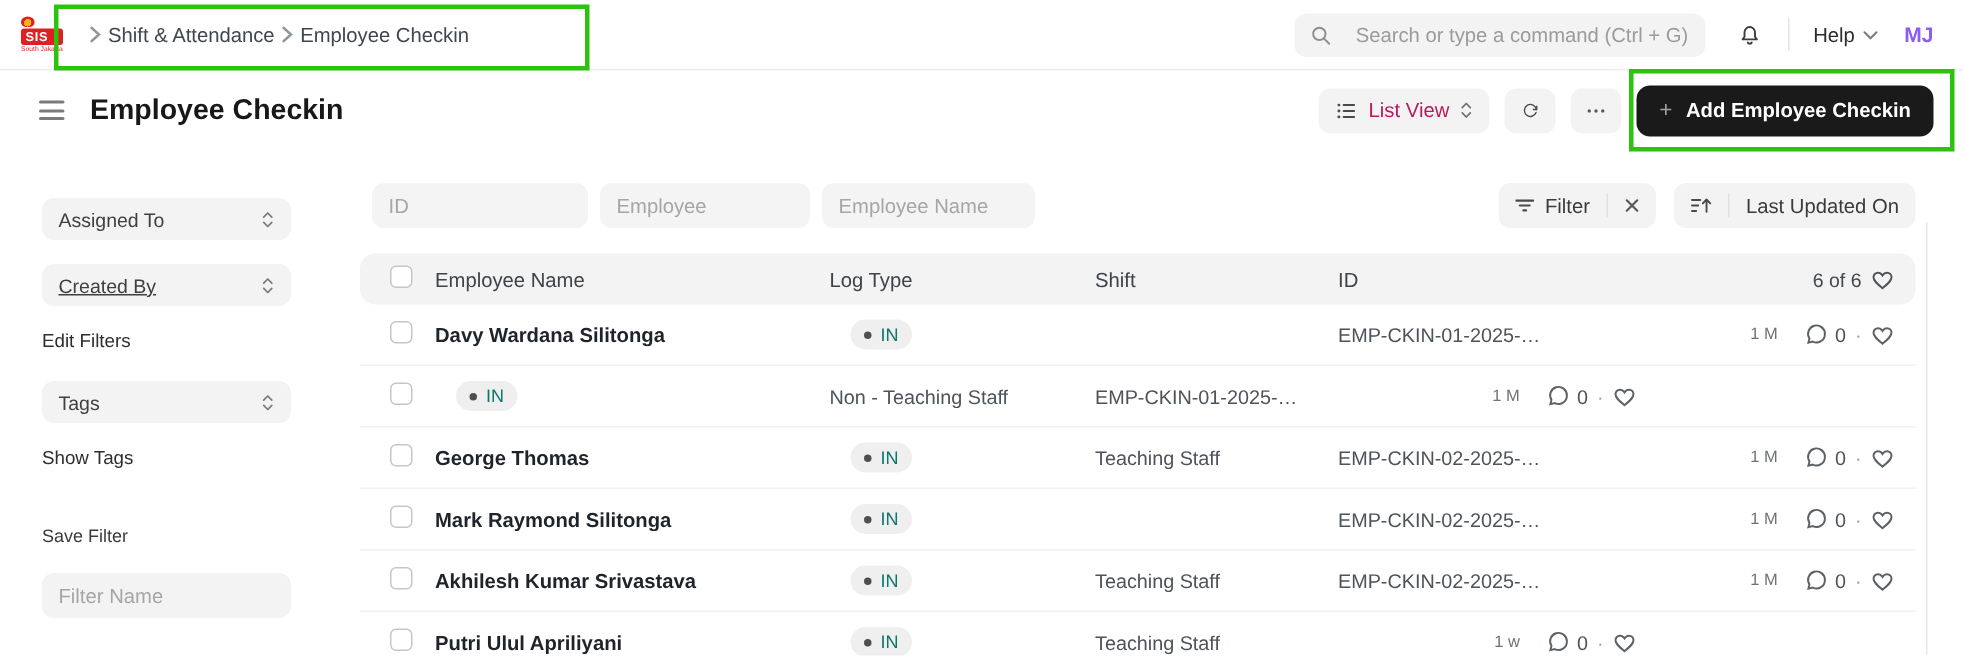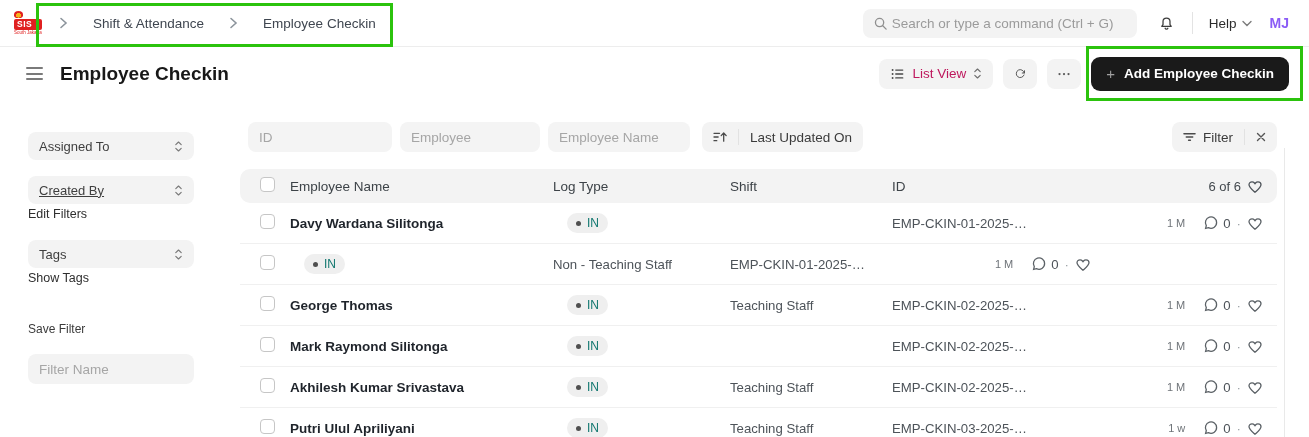--- a/index.html
+++ b/index.html
@@ -9,25 +9,25 @@
   }
   *{margin:0;padding:0;box-sizing:border-box;font-family:"Liberation Sans",sans-serif;}
   html,body{width:1309px;height:437px;background:#fff;overflow:hidden;position:relative;}
 
   
   .navbar{height:47px;display:flex;align-items:center;padding:0 20px 0 14px;border-bottom:1px solid var(--line);}
   .logo{width:28px;display:flex;flex-direction:column;cursor:pointer;line-height:1;}
   .logo .emblem{width:9px;height:7px;border-radius:50% 50% 40% 40%;background:radial-gradient(circle at 50% 60%,#f6b21b 0 40%,#e02020 41%);margin-bottom:1px;}
   .logo .sis{background:#e02020;color:#fff;font-weight:700;font-size:8.5px;padding:1px 3px;border-radius:2px;letter-spacing:.5px;}
   .logo .sub{font-size:4.5px;color:#e02020;margin-top:1px;white-space:nowrap;}
-  .breadcrumb{display:flex;align-items:center;gap:25px;font-size:13.5px;color:#3f4650;margin-left:17px;}
+  .breadcrumb{display:flex;align-items:center;gap:4px;font-size:13.5px;color:#3f4650;margin-left:17px;}
   .crumb{cursor:pointer;}
   .chev{color:#8d959d;display:flex;}
   .nav-right{margin-left:auto;display:flex;align-items:center;}
-  .search-pill{width:274px;height:29px;background:var(--pill);border-radius:8px;display:flex;align-items:center;gap:4px;padding:0 10px;}
+  .search-pill{width:274px;height:29px;background:var(--pill);border-radius:8px;display:flex;align-items:center;gap:16px;padding:0 10px;}
   .search-pill input{border:0;background:transparent;outline:none;font-size:13.5px;color:#333;width:100%;}
   .search-pill input::placeholder{color:#9b9b9b;}
   .bell{margin-left:20px;display:flex;cursor:pointer;}
   .nav-divider{width:1px;height:22px;background:#e3e3e3;margin:0 16px;}
   .help{display:flex;align-items:center;gap:5px;font-size:13.5px;color:#2c2c2c;cursor:pointer;}
   .avatar{margin-left:18px;font-size:14px;font-weight:600;color:var(--purple);cursor:pointer;}
 
   
   .page-header{height:53px;display:flex;align-items:center;padding:0 20px 0 26px;}
   .hamburger{display:flex;flex-direction:column;gap:3.5px;cursor:pointer;margin-right:17px;}
@@ -39,21 +39,21 @@
   .btn-black{border:0;background:var(--black-btn);color:#fff;height:34px;border-radius:9px;padding:0 15px;font-size:13.5px;font-weight:600;display:inline-flex;align-items:center;gap:9px;cursor:pointer;}
   .btn-black .plus{color:#a0a0a0;font-size:15px;font-weight:400;}
 
   
   .body-wrap{display:flex;height:337px;}
   .sidebar{width:240px;padding:14px 0 0 28px;flex-shrink:0;}
   .side-label{font-size:12px;color:#3b3b3b;}
   .side-pill{width:166px;height:28px;background:var(--pill);border-radius:8px;display:flex;align-items:center;justify-content:space-between;padding:0 11px;font-size:13px;color:#3f3f3f;cursor:pointer;}
   .side-link{font-size:12.5px;color:#2e2e2e;cursor:pointer;display:inline-block;}
   .side-input{width:166px;height:30px;background:var(--pill);border:0;border-radius:8px;padding:0 11px;font-size:13.5px;color:#333;outline:none;}
-  .side-input::placeholder{color:var(--faint);}.mt14{}.mt16{margin-top:16px;text-decoration:underline;}.mt18{margin-top:18px;}.mt36{margin-top:36px;}
+  .side-input::placeholder{color:var(--faint);}.mt14{margin-top:14px;}.mt16{margin-top:16px;text-decoration:underline;}.mt18{margin-top:18px;}.mt36{margin-top:36px;}
 
   .main{flex:1;margin-right:32px;}
   .filter-bar{margin-top:22px;display:flex;align-items:center;padding-left:8px;}
   .input-pill{height:30px;background:#f4f4f4;border:0;border-radius:8px;padding:0 11px;font-size:13.5px;color:#333;outline:none;}
   .input-pill::placeholder{color:var(--faint);}
   .w1{width:144px;margin-right:8px;}.w2{width:140px;margin-right:8px;}.w3{width:142px;}
   .pill-group{margin-left:auto;display:flex;align-items:center;background:var(--pill);border-radius:8px;height:30px;font-size:13.5px;color:#3b3b3b;}
   .pill-seg{display:flex;align-items:center;gap:7px;padding:0 11px;height:100%;cursor:pointer;}
   .seg-divider{width:1px;height:16px;background:#e2e2e2;}
   .sort-group{margin-left:12px;}
@@ -201,52 +201,52 @@
     <div class="side-label mt36">Save Filter</div>
     <input class="side-input mt18" placeholder="Filter Name" style="">
   </div>
 
   <div class="main">
 
     <div class="filter-bar">
       <input class="input-pill w1" placeholder="ID" style="">
       <input class="input-pill w2" placeholder="Employee" style="">
       <input class="input-pill w3" placeholder="Employee Name" style="">
-
-      <div class="pill-group sort-group">
-        <span class="pill-seg">
-          <svg width="14" height="12" viewBox="0 0 15 13">
-              <g stroke="#4a4a4a" stroke-width="1.4" stroke-linecap="round">
-                <path d="M1 2.5h6M1 6.5h4.5M1 10.5h3"></path>
-                <path d="M11.5 11V2.5M8.8 5 L11.5 2.2 L14.2 5" fill="none" stroke-linejoin="round"></path>
-              </g>
-            </svg>
-        </span>
-        <span class="seg-divider"></span>
-        <span class="pill-seg">
-          <span>Last Updated On</span>
-        </span>
-      </div>
 
       <div class="pill-group">
         <span class="pill-seg">
           <svg width="13" height="10" viewBox="0 0 14 10">
               <g stroke="#4a4a4a" stroke-width="1.5" stroke-linecap="round">
                 <path d="M1 1.5h12M3.5 5h7M6 8.5h2"></path>
               </g>
             </svg>
           <span>Filter</span>
         </span>
         <span class="seg-divider"></span>
         <span class="pill-seg">
           <svg width="10" height="10" viewBox="0 0 10 10">
               <path d="M1.5 1.5 L8.5 8.5 M8.5 1.5 L1.5 8.5" stroke="#555" stroke-width="1.4" stroke-linecap="round"></path>
             </svg>
         </span>
       </div>
+
+      <div class="pill-group sort-group">
+        <span class="pill-seg">
+          <svg width="14" height="12" viewBox="0 0 15 13">
+              <g stroke="#4a4a4a" stroke-width="1.4" stroke-linecap="round">
+                <path d="M1 2.5h6M1 6.5h4.5M1 10.5h3"></path>
+                <path d="M11.5 11V2.5M8.8 5 L11.5 2.2 L14.2 5" fill="none" stroke-linejoin="round"></path>
+              </g>
+            </svg>
+        </span>
+        <span class="seg-divider"></span>
+        <span class="pill-seg">
+          <span>Last Updated On</span>
+        </span>
+      </div>
     </div>
 
     <div class="list-header">
       <span class="cb-cell"><span class="cb"></span></span>
       <span>Employee Name</span>
       <span>Log Type</span>
       <span>Shift</span>
       <span>ID</span>
       <span class="right-cell">
         <span class="count-label">6 of 6</span>
@@ -401,21 +401,20 @@
   <div class="row">
     <span class="cb-cell"><span class="cb"></span></span>
     <span class="name-cell">Putri Ulul Apriliyani</span>
     <span class="log-cell">
       <span class="badge">
         <span class="bdot"></span>
         <span>IN</span>
       </span>
     </span>
     <span>Teaching Staff</span>
-    <span>EMP-CKIN-03-2025-…</span>
     <span class="right-cell">
       <span class="modified">1 w</span>
       <span class="comment-wrap">
         <svg width="16" height="16" viewBox="0 0 16 16" fill="none" stroke="#5b6166" stroke-width="1.3">
                 <path d="M13.6 7.6 A5.6 5.6 0 1 0 3.3 10.6 L2.6 13.4 L5.5 12.7 A5.6 5.6 0 0 0 13.6 7.6 Z"></path>
               </svg>
         <span>0</span>
       </span>
       <span class="dot-sep">·</span>
       <span class="heart-btn">

